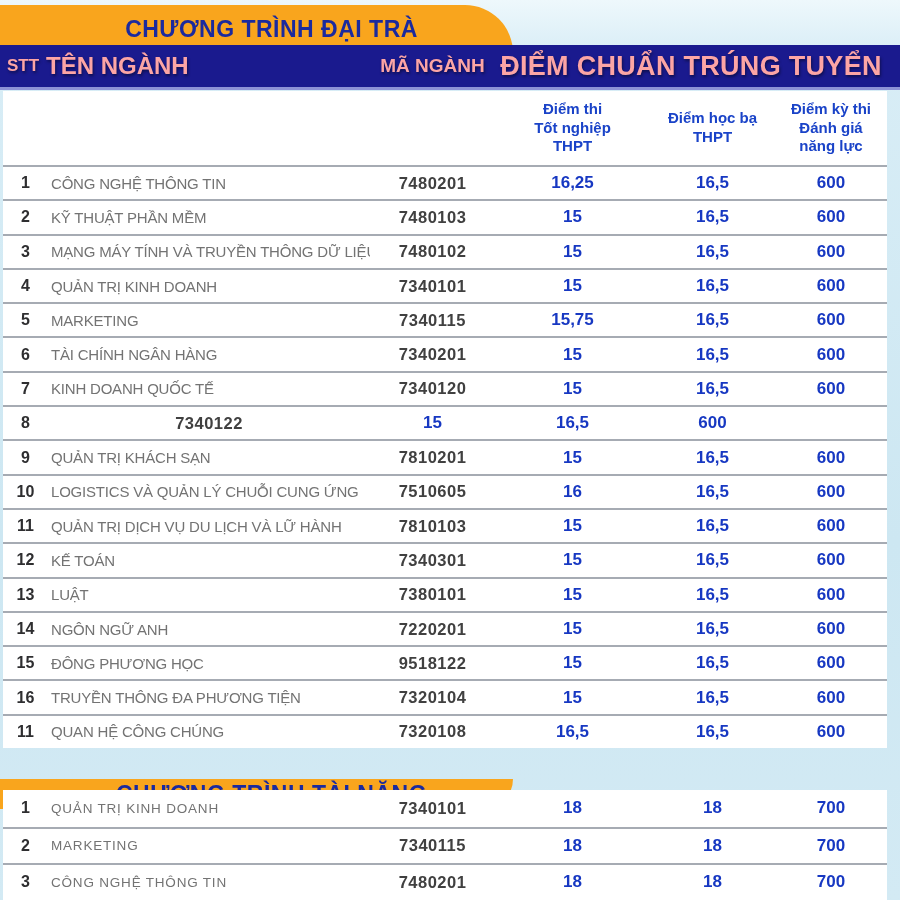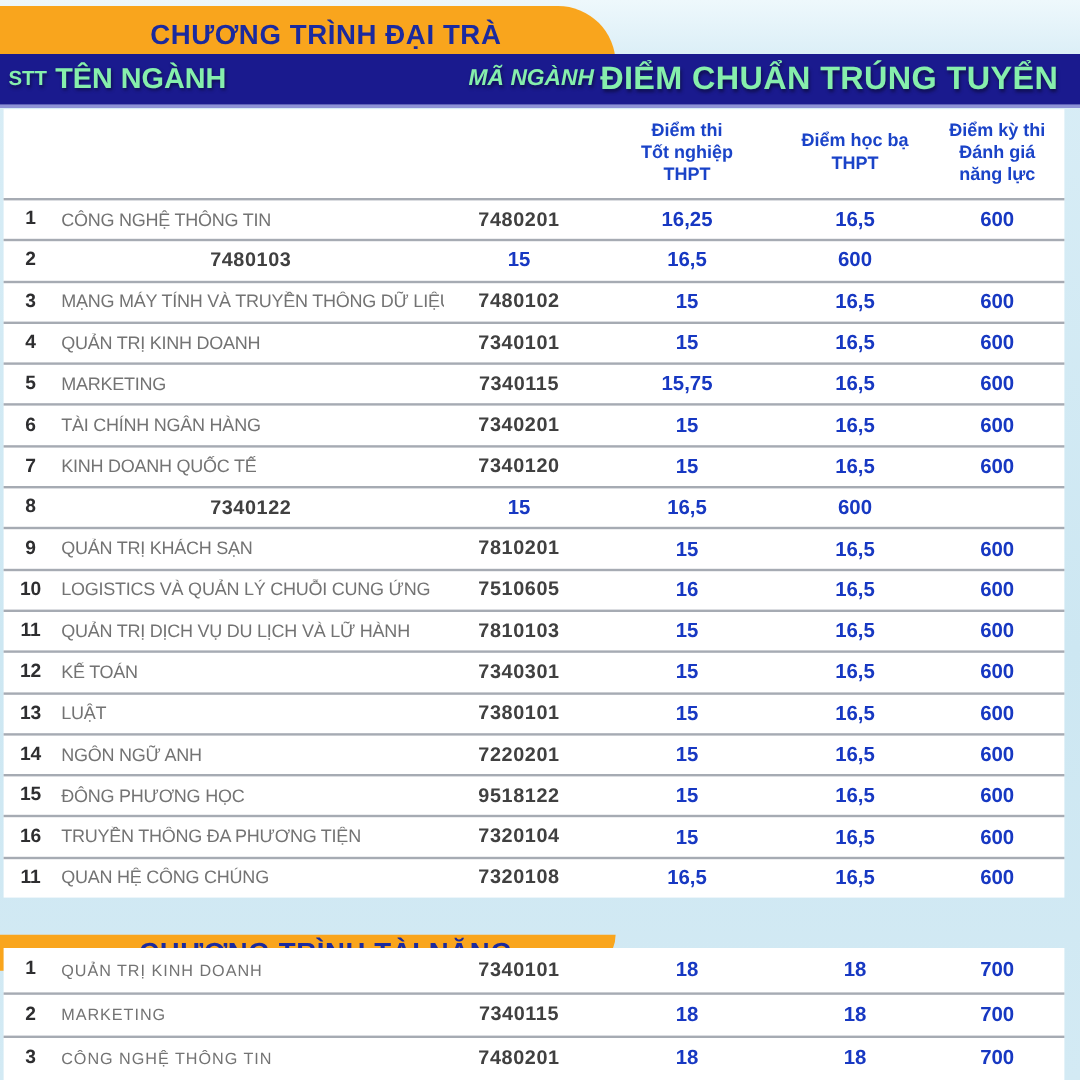--- a/index.html
+++ b/index.html
@@ -22,27 +22,27 @@
     color:#1b2a9e;font-weight:bold;font-size:23px;letter-spacing:.5px;
     padding-left:30px;
   }
 
   
   .navy-header{
     position:absolute;top:45px;left:0;width:900px;height:45px;
     background:#1a1a8e;border-bottom:3px solid #8d92d6;box-sizing:border-box;
   }
   .navy-header .h{
-    position:absolute;color:#86efac;font-weight:bold;
+    position:absolute;color:#fca5a5;font-weight:bold;
     text-shadow:1px 2px 3px rgba(0,0,0,.45);
     top:50%;transform:translateY(-50%);white-space:nowrap;
   }
   .h-stt{left:7px;font-size:17px;}
   .h-name{left:46px;font-size:24px;text-align:center;}
-  .h-code{left:370px;width:125px;text-align:right;font-size:19px;font-style:italic;}
+  .h-code{left:370px;width:125px;text-align:center;font-size:19px;}
   .h-big{left:495px;width:392px;text-align:center;font-size:27px;letter-spacing:.3px;}
 
   
   .grid-row{
     display:grid;
     grid-template-columns:45px 322px 125px 155px 125px 112px;
     align-items:center;
   }
   .subheader{
     position:absolute;top:91px;left:3px;width:884px;height:74px;
@@ -105,20 +105,21 @@
       <div class="row grid-row">
         <div class="cell cell-stt">1</div>
         <div class="cell cell-name">CÔNG NGHỆ THÔNG TIN</div>
         <div class="cell cell-code">7480201</div>
         <div class="cell cell-thpt">16,25</div>
         <div class="cell cell-hocba">16,5</div>
         <div class="cell cell-dgnl">600</div>
       </div>
       <div class="row grid-row">
         <div class="cell cell-stt">2</div>
+        <div class="cell cell-name">KỸ THUẬT PHẦN MỀM</div>
         <div class="cell cell-code">7480103</div>
         <div class="cell cell-thpt">15</div>
         <div class="cell cell-hocba">16,5</div>
         <div class="cell cell-dgnl">600</div>
       </div>
       <div class="row grid-row">
         <div class="cell cell-stt">3</div>
         <div class="cell cell-name">MẠNG MÁY TÍNH VÀ TRUYỀN THÔNG DỮ LIỆU</div>
         <div class="cell cell-code">7480102</div>
         <div class="cell cell-thpt">15</div>

